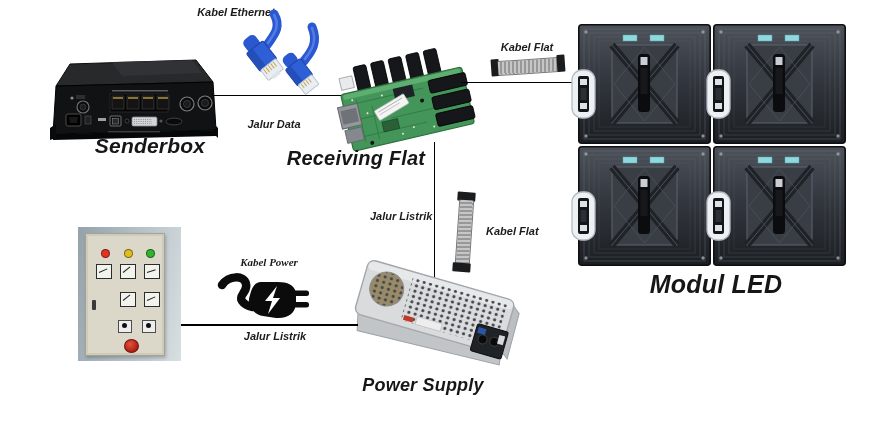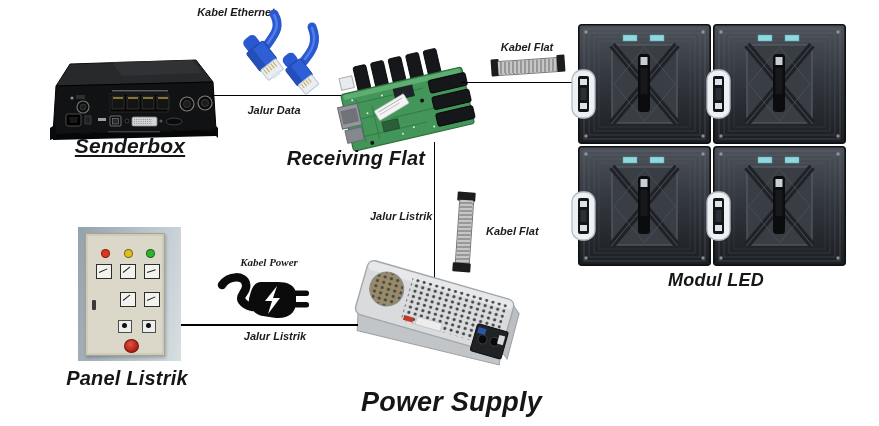--- a/index.html
+++ b/index.html
@@ -90,21 +90,21 @@
     <rect x="82" y="65" width="25" height="9" rx="1.5" fill="#d3d6d9" stroke="#85888b" stroke-width=".8"></rect>
     <g stroke="#6f7275" stroke-width=".7" stroke-dasharray="1 1.2">
       <line x1="84" y1="67.5" x2="102" y2="67.5"></line>
         <line x1="84" y1="69.5" x2="102" y2="69.5"></line>
         <line x1="84" y1="71.5" x2="102" y2="71.5"></line>
     </g>
     <circle cx="111" cy="69" r="1.6" fill="#555"></circle>
     <ellipse cx="124" cy="69.5" rx="8" ry="3.4" fill="#0a0a0a" stroke="#4c4c4c" stroke-width=".8"></ellipse>
     <rect x="58" y="79" width="52" height="1.4" fill="#3c3e40"></rect>
   </svg>
-  <div class="lbl-lg" style="left:60px;top:134px;width:140px;font-size:21px;text-decoration:underline;">Senderbox</div>
+  <div class="lbl-lg" style="left:80px;top:134px;width:140px;font-size:21px;">Senderbox</div>
 
   <div class="lbl" style="left:186px;top:6px;width:100px;">Kabel Ethernet</div>
   <svg class="abs" style="left:224px;top:14px;" width="100" height="84" viewBox="0 0 100 84">
     <path d="M50,0 C58,14 49,22 43,31" stroke="#2a58d0" stroke-width="9" fill="none" stroke-linecap="round"></path>
     <path d="M50,1 C57,13 49,21 44,29" stroke="#547ce6" stroke-width="2.5" fill="none" stroke-linecap="round"></path>
     <path d="M88,13 C95,30 86,39 80,47" stroke="#2a58d0" stroke-width="9" fill="none" stroke-linecap="round"></path>
     <path d="M88,14 C94,29 86,38 81,45" stroke="#547ce6" stroke-width="2.5" fill="none" stroke-linecap="round"></path>
     <g transform="rotate(-38 40 46)">
       <rect x="33" y="18" width="15" height="15" rx="5" fill="#2a58d0"></rect>
       <rect x="30" y="30" width="21" height="23" rx="2" fill="#2f5fd6" stroke="#1d44a8" stroke-width="1"></rect>
@@ -127,21 +127,21 @@
       <g stroke="#c9a84c" stroke-width="1">
           <line x1="71" y1="68" x2="71" y2="73"></line>
           <line x1="74" y1="68" x2="74" y2="73"></line>
           <line x1="77" y1="68" x2="77" y2="73"></line>
           <line x1="80" y1="68" x2="80" y2="73"></line>
         </g>
     </g>
   </svg>
 
   <div class="wire" style="left:212px;top:94.5px;width:134px;height:1.6px;"></div>
-  <div class="lbl" style="left:224px;top:104px;width:100px;">Jalur Data</div>
+  <div class="lbl" style="left:224px;top:118px;width:100px;">Jalur Data</div>
 
   <svg class="abs" style="left:338px;top:48px;" width="138" height="108" viewBox="0 0 138 108">
     <g transform="rotate(-13 69 54)">
       <rect x="8" y="16" width="13" height="12" fill="#e8eaec" stroke="#9aa0a5" stroke-width=".8"></rect>
       <g fill="#15171a" stroke="#000" stroke-width=".8">
         <rect x="24" y="8" width="13" height="27" rx="2"></rect>
         <rect x="42" y="8" width="13" height="27" rx="2"></rect>
         <rect x="60" y="8" width="13" height="27" rx="2"></rect>
         <rect x="78" y="8" width="13" height="27" rx="2"></rect>
         <rect x="96" y="8" width="13" height="27" rx="2"></rect>
@@ -229,21 +229,21 @@
           <rect x="2" y="79" width="7" height="6" fill="#dde2e7"></rect>
           <rect x="2.5" y="64" width="6" height="12" fill="#2b3036"></rect>
         </g>
       </g>
     </defs>
     <use href="#ledmod" x="7" y="0"></use>
     <use href="#ledmod" x="142" y="0"></use>
     <use href="#ledmod" x="7" y="122"></use>
     <use href="#ledmod" x="142" y="122"></use>
   </svg>
-  <div class="lbl-lg" style="left:641px;top:270px;width:150px;font-size:18px;">Modul LED</div>
+  <div class="lbl-lg" style="left:641px;top:270px;width:150px;font-size:25px;">Modul LED</div>
 
   <div class="wire" style="left:433.5px;top:142px;width:1.6px;height:158px;"></div>
   <div class="lbl" style="left:370px;top:210px;width:58px;text-align:right;">Jalur Listrik</div>
 
   <div class="ribbon-v">
     <div class="cap" style="top:0;"></div>
       <div class="body"></div>
       <div class="cap" style="bottom:0;"></div>
   </div>
   <div class="lbl" style="left:486px;top:225px;width:80px;text-align:left;">Kabel Flat</div>
@@ -267,39 +267,38 @@
       <rect x="70" y="48" width="26" height="8" fill="#ededed" stroke="#b9b9b9" stroke-width=".6"></rect>
       <g>
         <rect x="130" y="38" width="32" height="28" rx="2" fill="#202326" stroke="#0c0d0e" stroke-width="1"></rect>
         <circle cx="139" cy="52" r="4.5" fill="#0a0a0a" stroke="#3a3d40" stroke-width="1"></circle>
         <circle cx="151" cy="51" r="4.5" fill="#0a0a0a" stroke="#3a3d40" stroke-width="1"></circle>
         <rect x="132" y="41" width="8" height="6" fill="#2a56a8"></rect>
         <rect x="154" y="43" width="6" height="9" fill="#d8d8d8"></rect>
       </g>
     </g>
   </svg>
-  <div class="lbl-lg" style="left:361px;top:375px;width:156px;font-size:27px;margin-top:12px;">Power Supply</div>
+  <div class="lbl-lg" style="left:345px;top:375px;width:156px;font-size:18px;">Power Supply</div>
 
   <div class="panel-photo">
     <div class="panel-door">
       <span class="pl-light" style="left:15px;top:15px;background:#e23222;"></span>
       <span class="pl-light" style="left:38px;top:15px;background:#e0bc1c;"></span>
       <span class="pl-light" style="left:60px;top:15px;background:#2fb32f;"></span>
       <span class="pl-meter n1" style="left:10px;top:30px;"></span>
       <span class="pl-meter n2" style="left:34px;top:30px;"></span>
       <span class="pl-meter n3" style="left:58px;top:30px;"></span>
       <span class="pl-meter n2" style="left:34px;top:58px;"></span>
       <span class="pl-meter n1" style="left:58px;top:58px;"></span>
       <span class="pl-switch" style="left:32px;top:86px;"></span>
       <span class="pl-switch" style="left:56px;top:86px;"></span>
       <span class="pl-stop" style="left:38px;top:105px;"></span>
       <span class="pl-handle"></span>
     </div>
   </div>
-  <div class="lbl-lg" style="left:60px;top:367px;width:134px;">Panel Listrik</div>
 
   <div class="lbl" style="left:219px;top:256px;width:100px;font-family:Liberation Serif, serif;">Kabel Power</div>
   <svg class="abs" style="left:216px;top:272px;" width="98" height="46" viewBox="0 0 98 46">
     <path d="M6,13 C13,3 28,3 30,12 C32,20 22,23 26,29 C28,32 32,34 36,35" stroke="#0b0b0b" stroke-width="8.5" fill="none" stroke-linecap="round"></path>
     <path d="M34,23 C30,33 37,42 47,44 L60,46 C72,47 79,41 80,32 L80,21 C79,13 71,10 62,10 L45,10 C39,10 36,15 34,23 Z" fill="#0b0b0b"></path>
     <rect x="77" y="18.5" width="16" height="5.5" rx="2.5" fill="#0b0b0b"></rect>
     <rect x="77" y="30" width="16" height="5.5" rx="2.5" fill="#0b0b0b"></rect>
     <polygon points="61,14 49,29 56,29 52,42 64,26 57,26" fill="#ffffff"></polygon>
   </svg>
 

